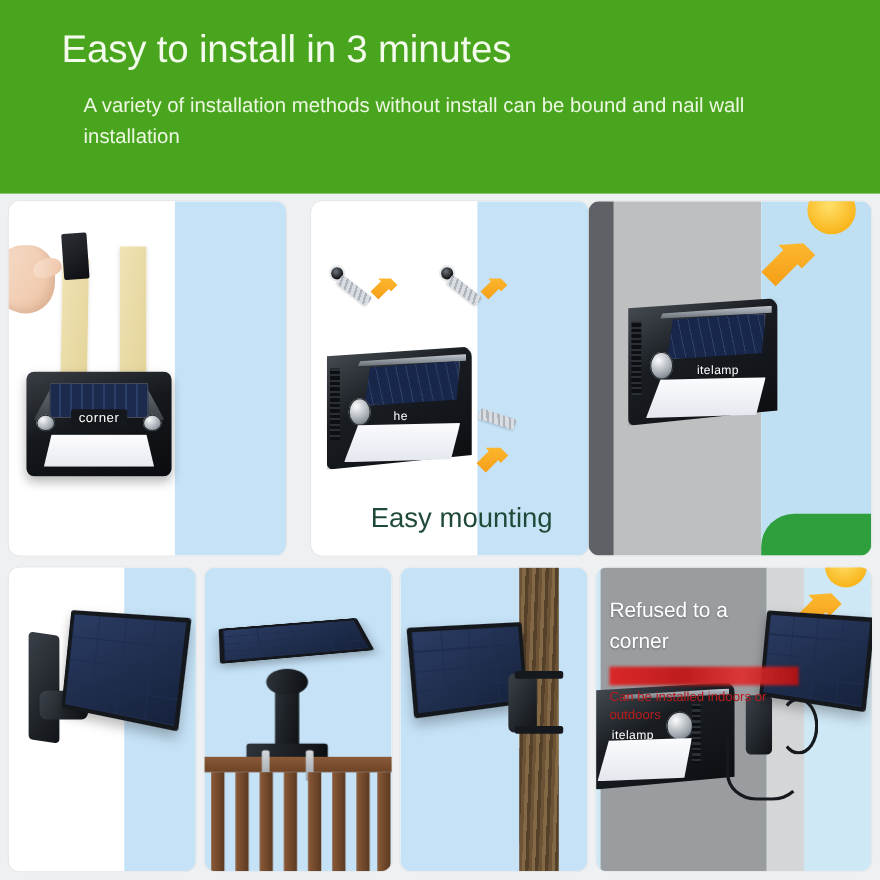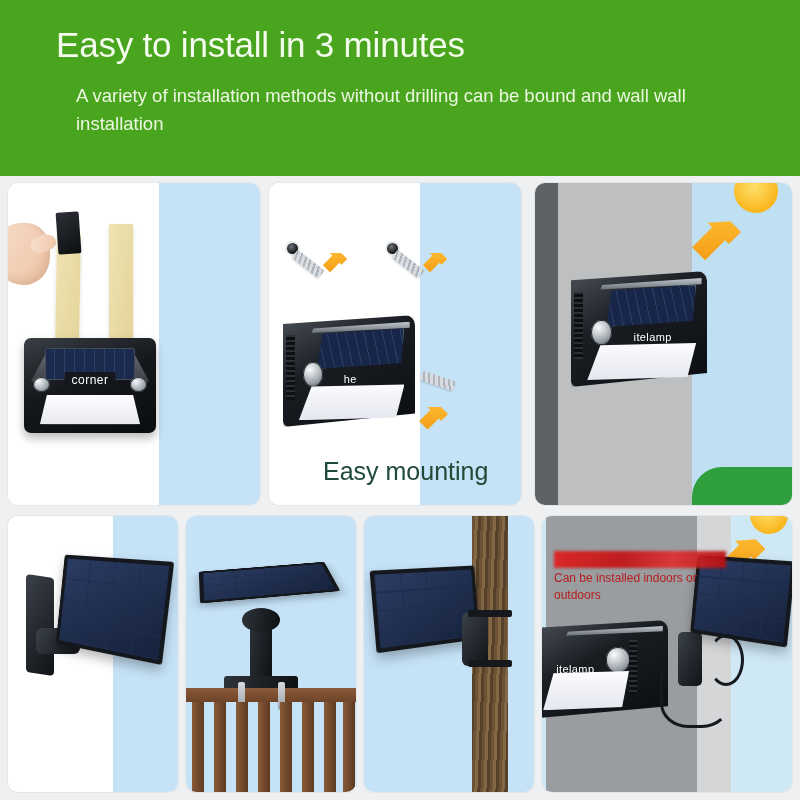--- a/index.html
+++ b/index.html
@@ -275,21 +275,21 @@
     z-index:-1;
   }
 </style>
 </head>
 <body>
 
 <div class="page">
 
   <div class="header">
     <h1>Easy to install in 3 minutes</h1>
-    <p>A variety of installation methods without drilling can be bound and wall wall installation</p>
+    <p>A variety of installation methods without install can be bound and nail wall installation</p>
   </div>
 
   <div class="panel" style="left:8px;top:183px;width:252px;height:322px;">
     <div class="half-white"></div>
     <div class="half-blue"></div>
 
     <div class="hand" style="left:-14px;top:40px;width:56px;height:62px;"></div>
     <div class="thumb" style="left:22px;top:52px;width:26px;height:17px;transform:rotate(-18deg);"></div>
 
     <div class="strip" style="left:48px;top:52px;width:24px;height:110px;transform:rotate(1deg);"></div>
@@ -302,21 +302,21 @@
       <div class="lf-chev-r"></div>
       <div class="lf-solar"></div>
       <div class="lf-sensor-l"></div>
       <div class="lf-sensor-r"></div>
       <div class="lf-brand">corner</div>
       <div class="lf-led"></div>
     </div>
 
   </div>
 
-  <div class="panel" style="left:269px;top:183px;width:252px;height:322px;">
+  <div class="panel" style="left:283px;top:183px;width:252px;height:322px;">
     <div class="half-white"></div>
     <div class="half-blue"></div>
 
     <div class="anchor" style="left:18px;top:60px;width:70px;height:46px;">
       <div class="anchor-dot" style="left:0;top:0;"></div>
       <div class="screw" style="left:4px;top:16px;"></div>
       <div class="arrow-sm" style="left:34px;top:5px;"></div>
     </div>
     <div class="anchor" style="left:118px;top:60px;width:70px;height:46px;">
       <div class="anchor-dot" style="left:0;top:0;"></div>
@@ -434,20 +434,22 @@
          transform:perspective(340px) rotateY(-20deg) rotateZ(6deg);">
       <div class="sp-glass"></div>
     </div>
 
     <div class="cable" style="left:166px;top:118px;width:30px;height:46px;border-radius:50%;
          border-left-color:transparent;"></div>
     <div class="cable" style="left:118px;top:150px;width:64px;height:56px;border-radius:0 0 40% 40%;
          border-top-color:transparent;border-right-color:transparent;"></div>
 
     <div class="overlay-box" style="left:12px;top:26px;width:180px;">
+      <div class="ov-title">Refused to a
+corner</div>
       <div class="ov-sub">
         <span class="ov-redbar"></span>
         <span>Can be installed indoors or
 outdoors</span>
       </div>
     </div>
   </div>
 
 </div>
 

